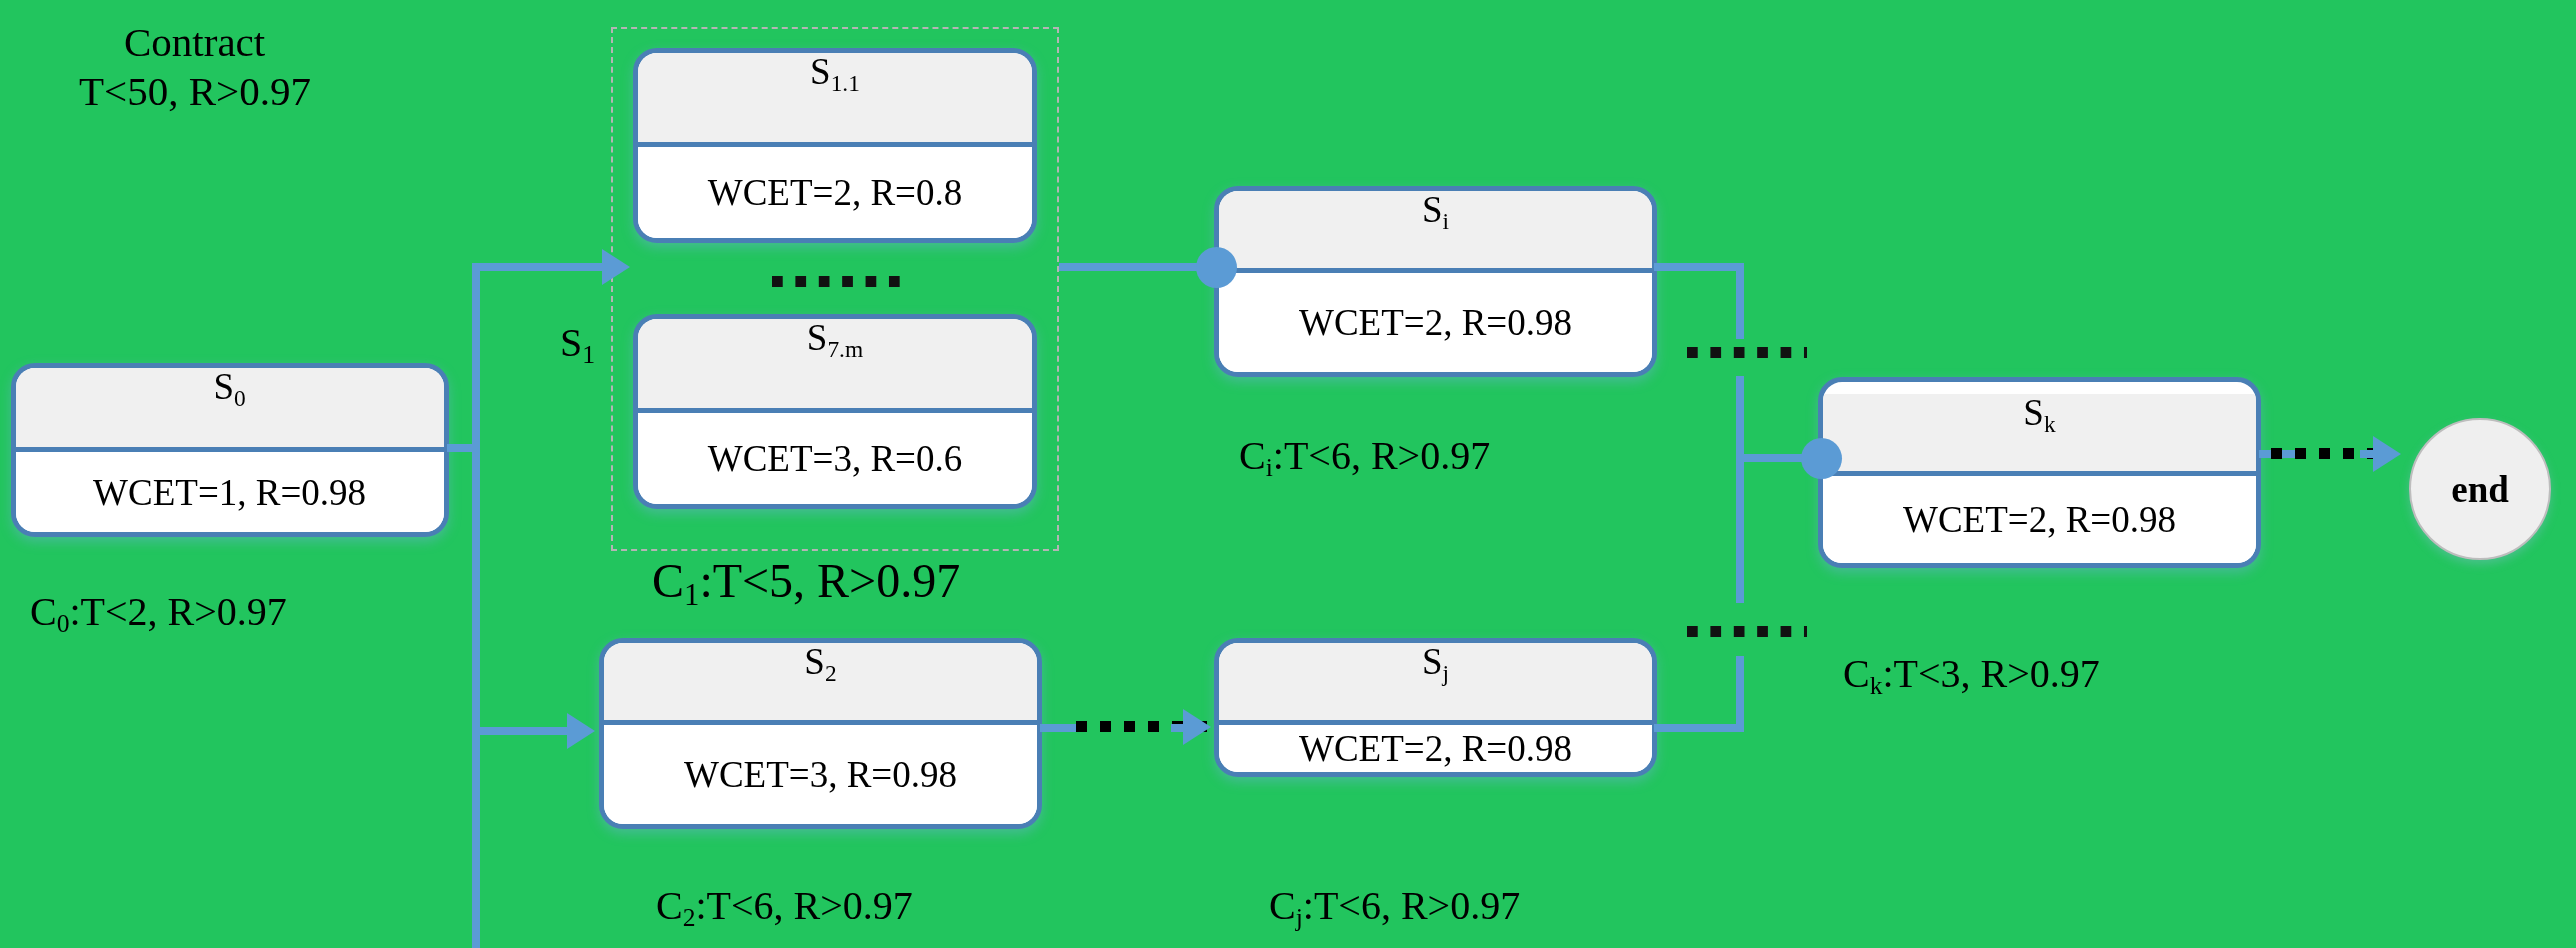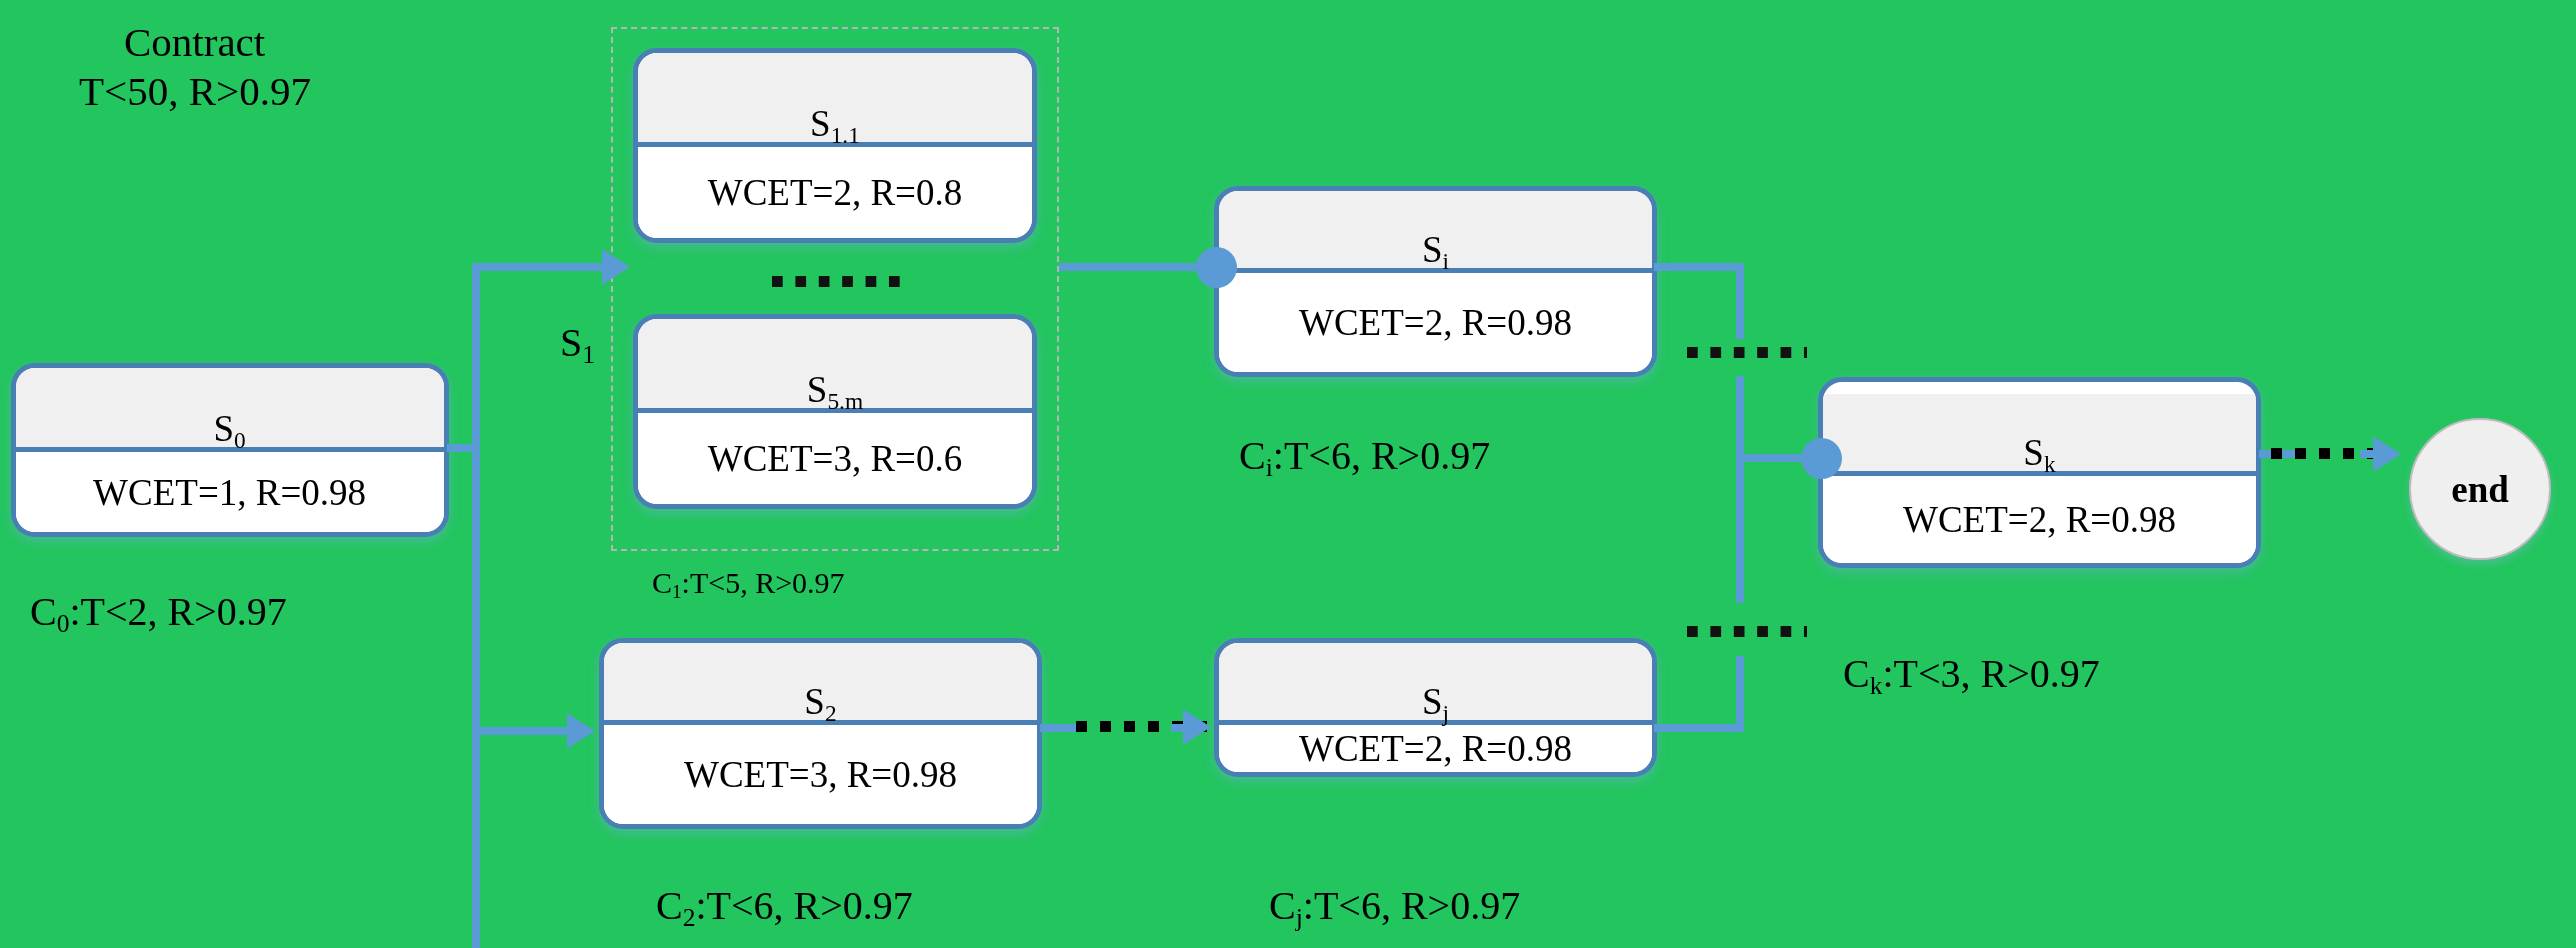--- a/index.html
+++ b/index.html
@@ -20,21 +20,21 @@
     background:#ffffff;
     box-shadow:0 4.3px 11.3px rgba(120,175,225,0.40);
     overflow:hidden;
     display:flex;
     flex-direction:column;
   }
   .node .n-head{
     background:#f0f0f0;
     border-bottom:5px solid #4a7fb5;
     display:flex;
-    align-items:flex-end;
+    align-items:flex-start;
     justify-content:center;
     box-sizing:border-box;
   }
   .node .n-body{
     background:#ffffff;
     flex:1;
     display:flex;
     align-items:center;
     justify-content:center;
     box-sizing:border-box;
@@ -132,28 +132,28 @@
     </div>
     <div class="n-body">
       <span>WCET=2, R=0.8</span>
     </div>
   </div>
 
   <div class="ellip" style="left:772px; top:276px; width:128px;"></div>
 
   <div class="node" style="left:633px; top:314px; width:404px; height:195px;">
     <div class="n-head" style="height:94px;">
-      <span><span>S</span><sub>5.m</sub></span>
+      <span><span>S</span><sub>7.m</sub></span>
     </div>
     <div class="n-body">
       <span>WCET=3, R=0.6</span>
     </div>
   </div>
 
-  <div class="txt" style="left:652px; top:553px; font-size:30px;margin-top:12px;">
+  <div class="txt" style="left:652px; top:553px; font-size:48px;">
     <span>C</span><sub>1</sub><span>:T&lt;5, R&gt;0.97</span>
   </div>
 
   <div class="node" style="left:1214px; top:186px; width:443px; height:191px;">
     <div class="n-head" style="height:82px;">
       <span><span>S</span><sub>i</sub></span>
     </div>
     <div class="n-body">
       <span>WCET=2, R=0.98</span>
     </div>

